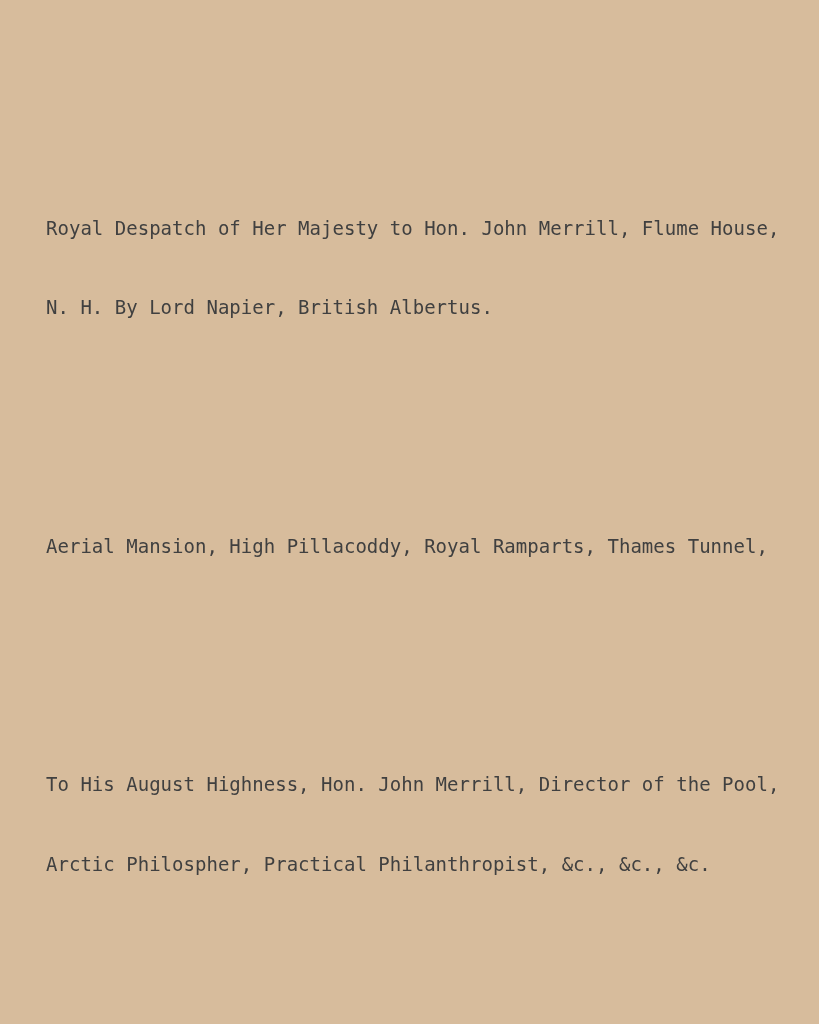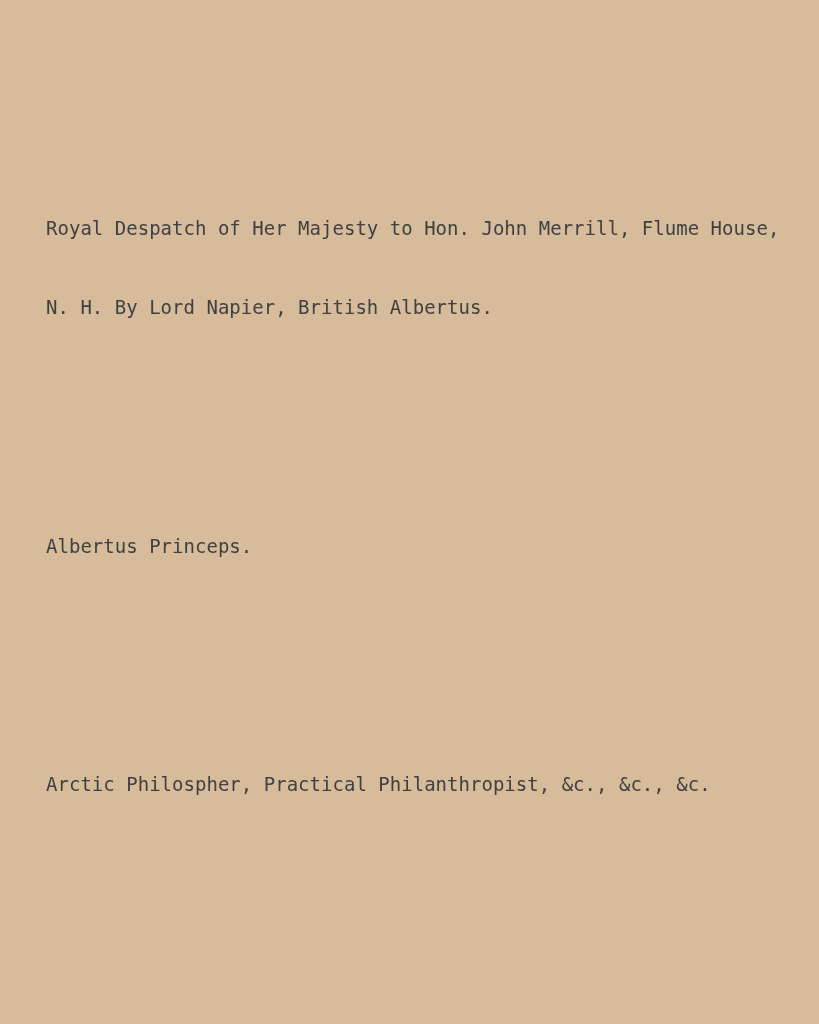--- a/index.html
+++ b/index.html
@@ -39,24 +39,25 @@
 <body>
 
 <div class="letter">
 
   <div class="para">
     <div class="line">Royal Despatch of Her Majesty to Hon. John Merrill, Flume House,</div>
     <div class="line">N. H. By Lord Napier, British Albertus.</div>
   </div>
 
   <div class="para">
-    <div class="line">Albertus Princeps.</div>
+    <div class="line">Aerial Mansion, High Pillacoddy, Royal Ramparts, Thames Tunnel,</div>
   </div>
 
   <div class="para">
+    <div class="line">To His August Highness, Hon. John Merrill, Director of the Pool,</div>
     <div class="line">Arctic Philospher, Practical Philanthropist, &amp;c., &amp;c., &amp;c.</div>
   </div>
 
   
 
   
 
   
 
   

